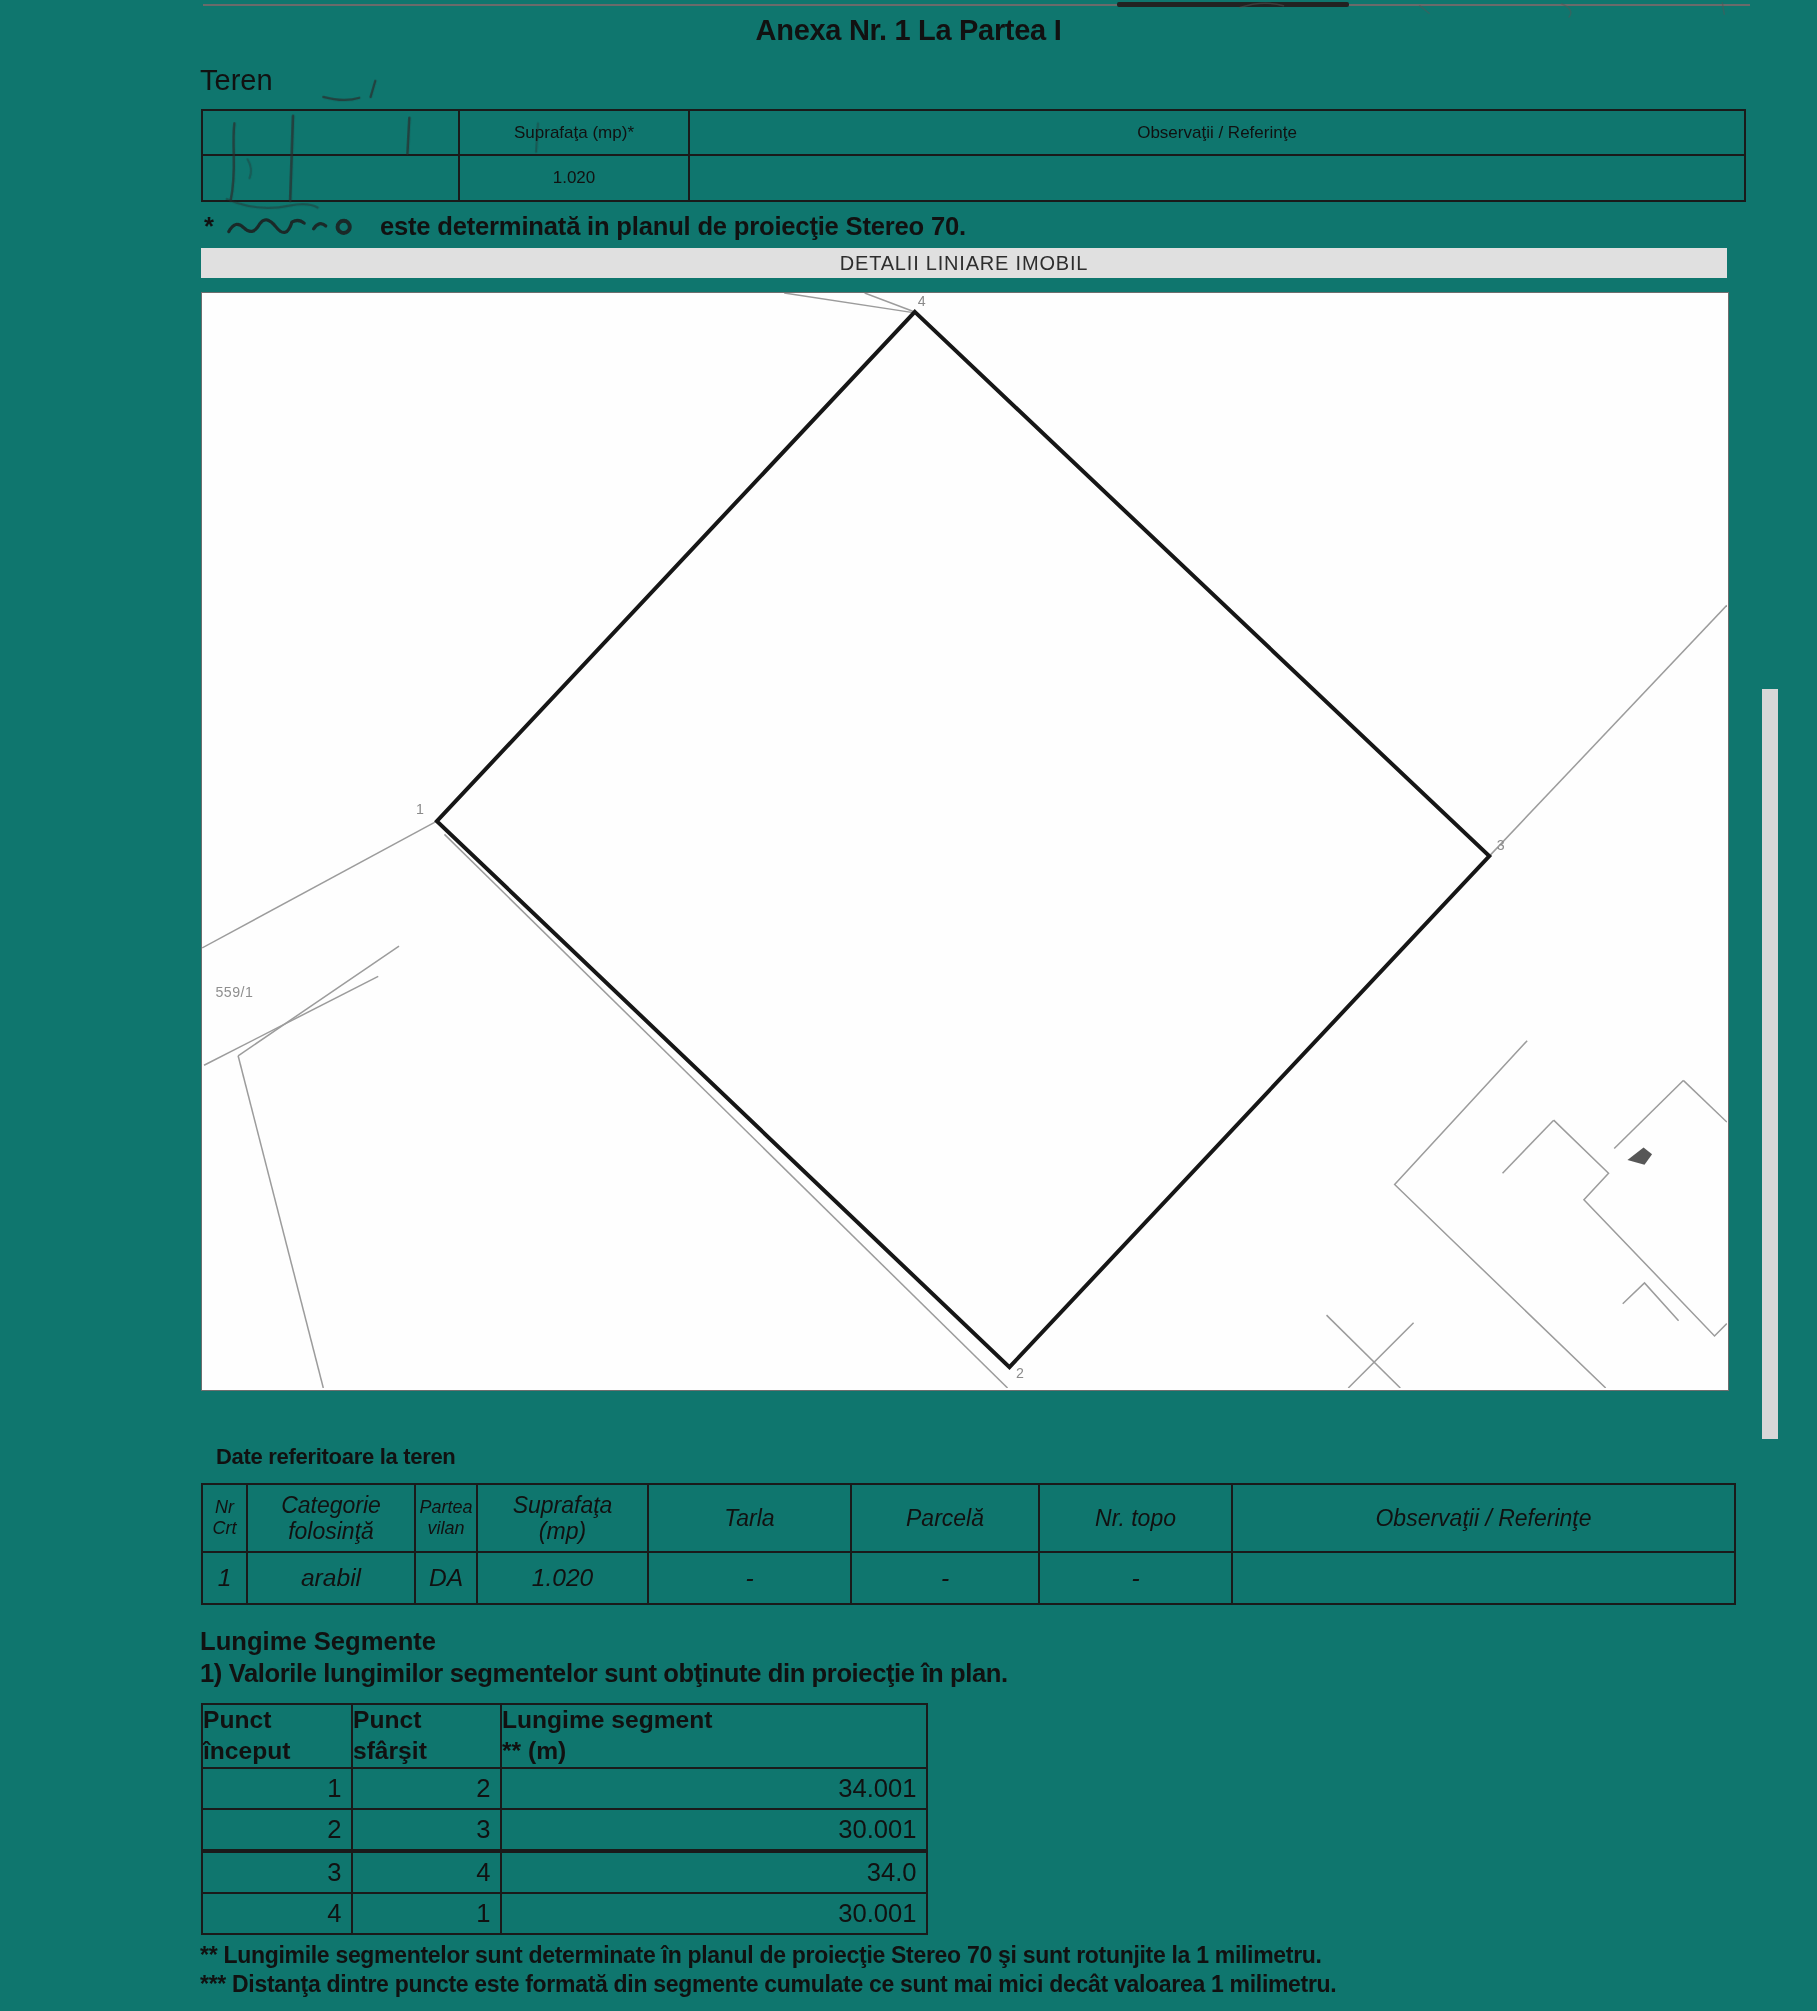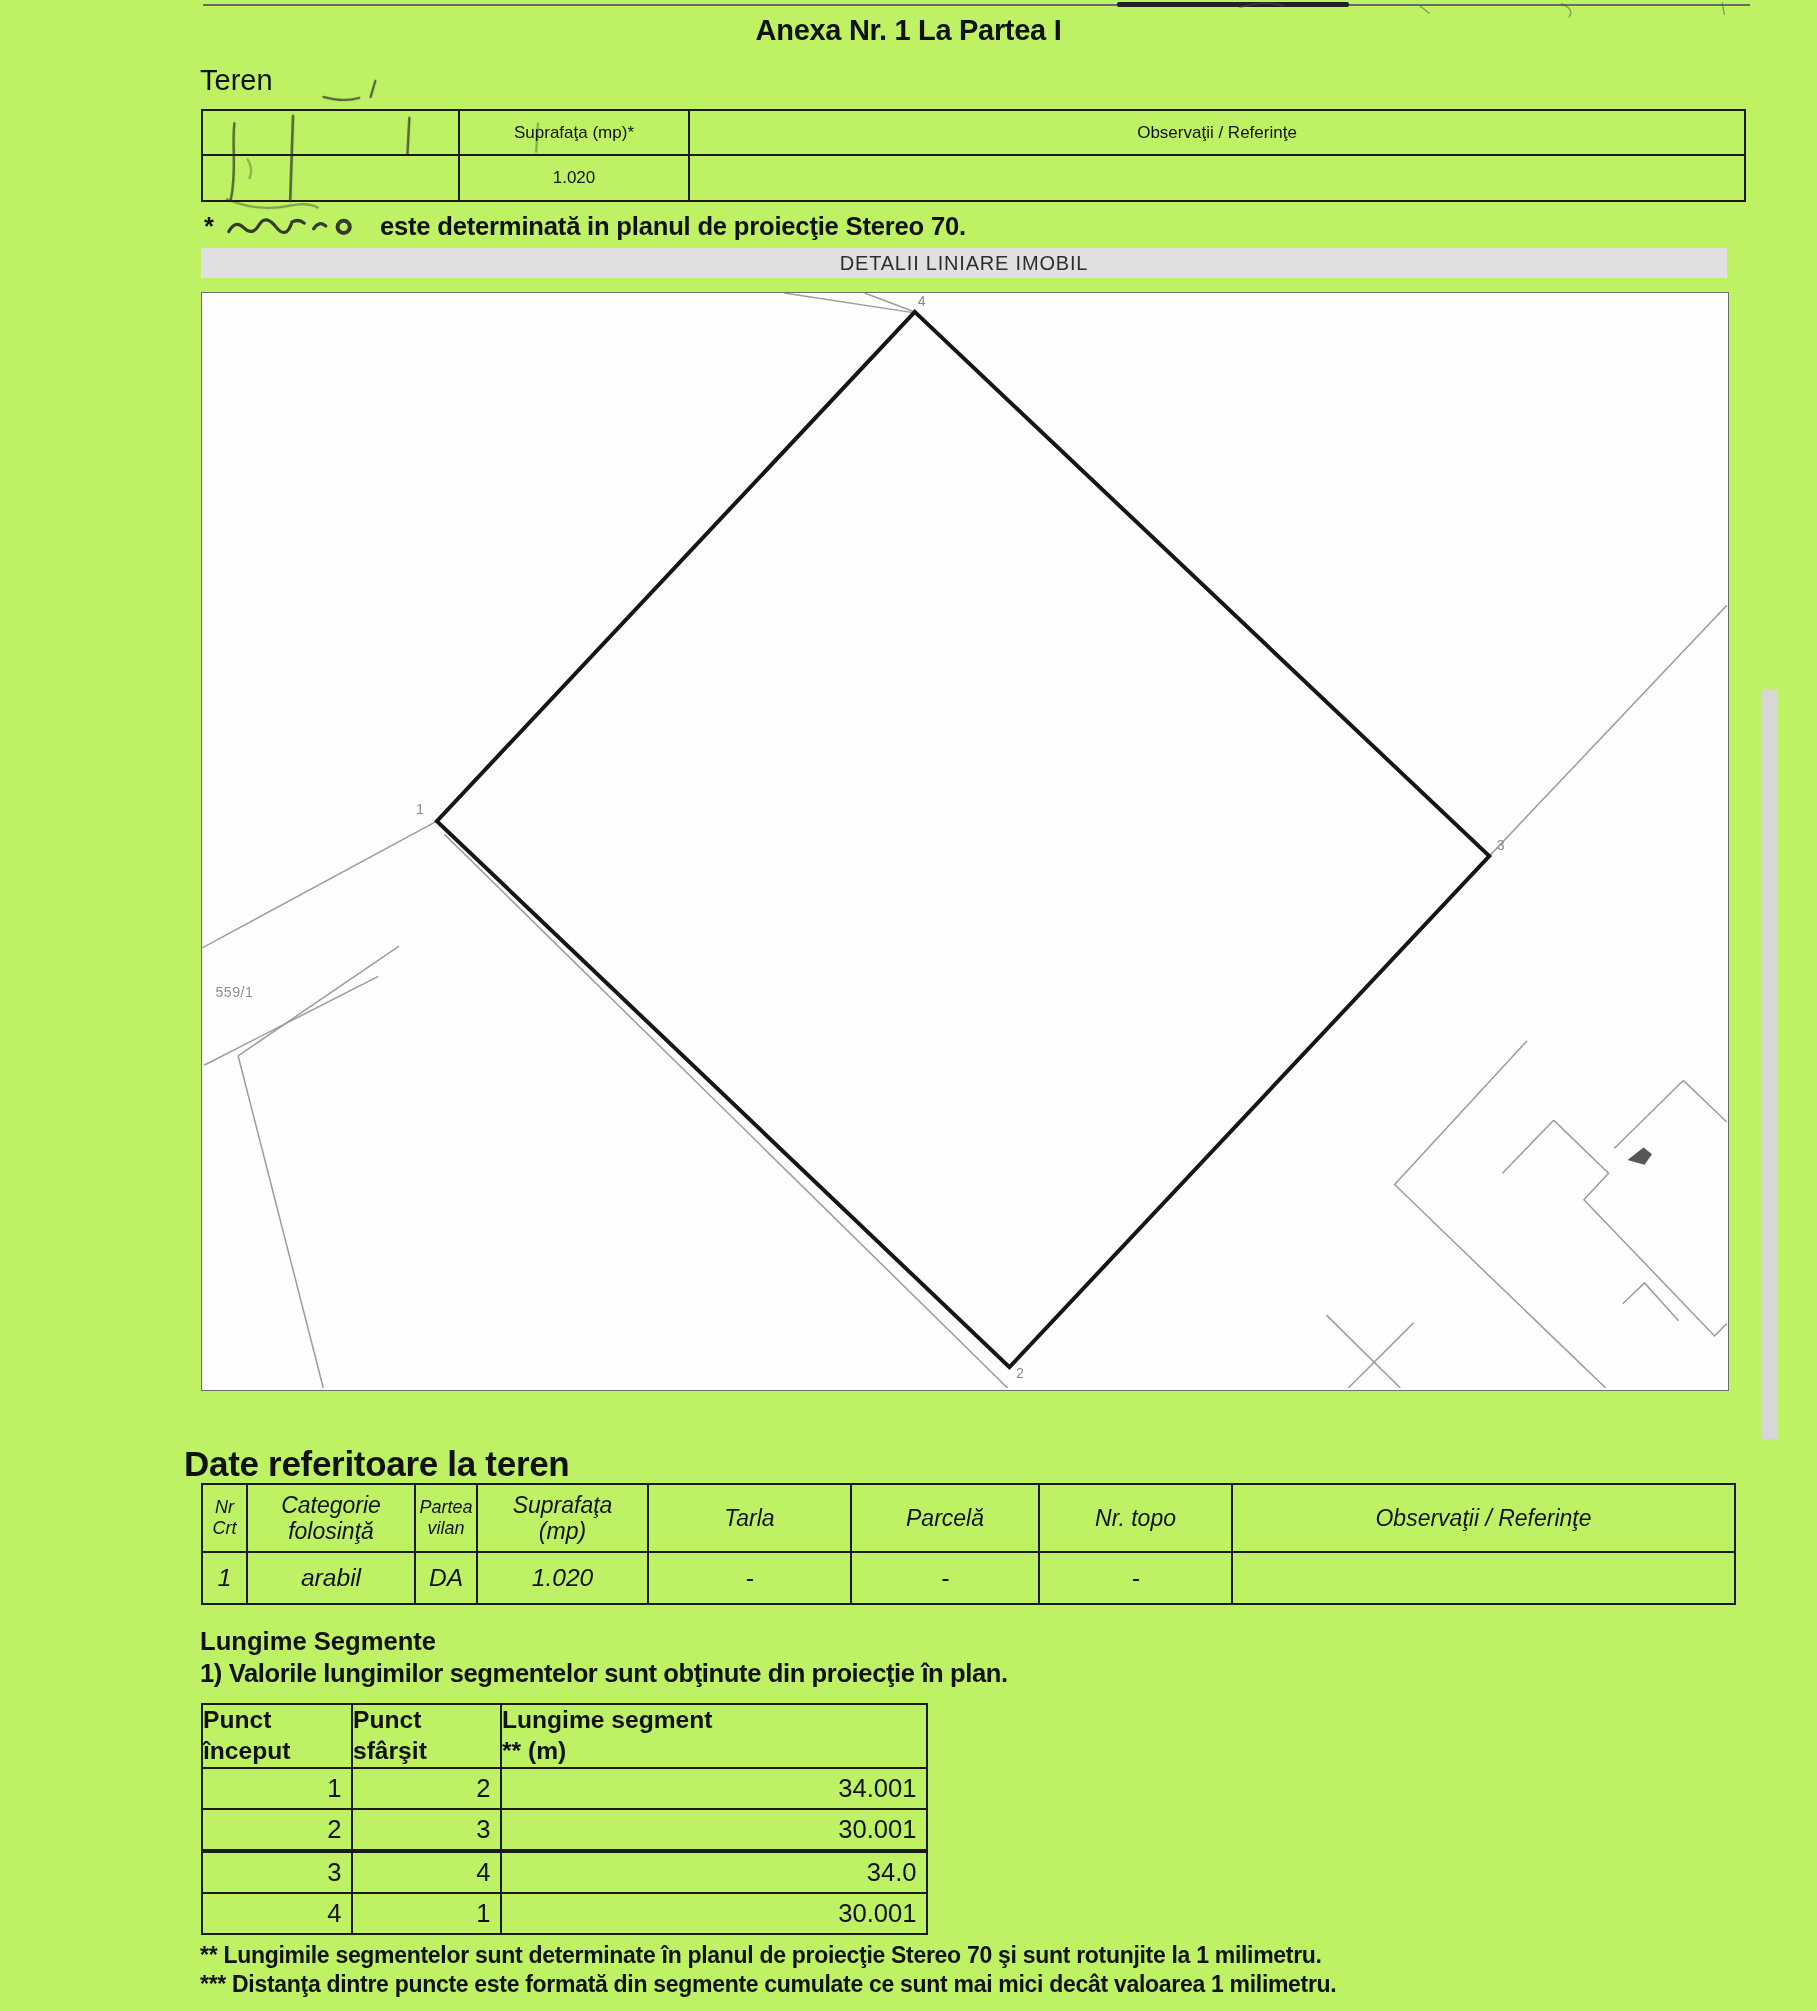--- a/index.html
+++ b/index.html
@@ -1,17 +1,17 @@
 <!DOCTYPE html>
 <html style="font-size:15px"><head>
 <meta charset="utf-8">
 <style>
   html,body{margin:0;padding:0;background:#e9e9e9;}
   .page{
-    position:relative;width:1817px;height:2012px;background:#bef264;
+    position:relative;width:1817px;height:2012px;background:#0f766e;
     font-family:"Liberation Sans",sans-serif;color:#111;overflow:hidden;
   }
   
   .top-rule{position:absolute;left:203px;top:3.8px;width:1547px;height:1.9px;background:#6a6a6a;}
   .top-rule-dark{position:absolute;left:1117px;top:1.9px;width:232px;height:4.7px;background:#222;border-radius:1.9px;}
   .doc-title{position:absolute;left:0;top:14px;width:1817px;text-align:center;
     font-size:29px;font-weight:700;letter-spacing:-0.3px;}
   .teren-heading{position:absolute;left:200px;top:64px;font-size:29px;font-weight:400;}
   
   table{border-collapse:collapse;table-layout:fixed;}
@@ -25,21 +25,21 @@
   .note1 .smudge{display:inline-block;vertical-align:middle;margin-right:5.7px;}
   
   .map-band{position:absolute;left:201px;top:248px;width:1526px;height:30px;background:#e0e0e0;
     display:flex;align-items:center;justify-content:center;font-size:20px;color:#2e2e2e;letter-spacing:0.8px;}
   .map-frame{position:absolute;left:201px;top:292px;width:1528px;height:1099px;
     border:1.9px solid #6e6e6e;background:#fefefe;box-sizing:border-box;}
   .vlab{font-size:15px;fill:#8a8a8a;}
   .plab{font-size:15px;fill:#8f8f8f;letter-spacing:0.5px;}
   .edge-strip{position:absolute;left:1762px;top:689px;width:16px;height:750px;background:#d7d7d7;}
   
-  .h2{position:absolute;left:184px;top:1444px;font-size:35px;font-weight:700;letter-spacing:-0.3px;}
+  .h2{position:absolute;left:216px;top:1444px;font-size:22px;font-weight:700;letter-spacing:-0.3px;}
   .t2{position:absolute;left:201px;top:1483px;font-style:italic;}
   .t2 .hrow td{height:66px;font-size:23px;font-weight:400;}
   .t2 .hrow td.small{font-size:18px;line-height:1.15;}
   .t2 .hrow td .ln{display:block;line-height:1.15;}
   .t2 .vrow td{height:50px;font-size:24.6px;}
   .seg-heading{position:absolute;left:200px;top:1627px;font-size:25.6px;font-weight:700;}
   .seg-note{position:absolute;left:200px;top:1659px;font-size:25.6px;font-weight:700;letter-spacing:-0.4px;}
   .t3{position:absolute;left:201px;top:1703px;}
   .t3 td{border-width:2.8px;}
   .t3 .hrow td{height:62px;font-size:24.6px;font-weight:700;text-align:left;padding-right:7.6px;margin-left:35px;}

